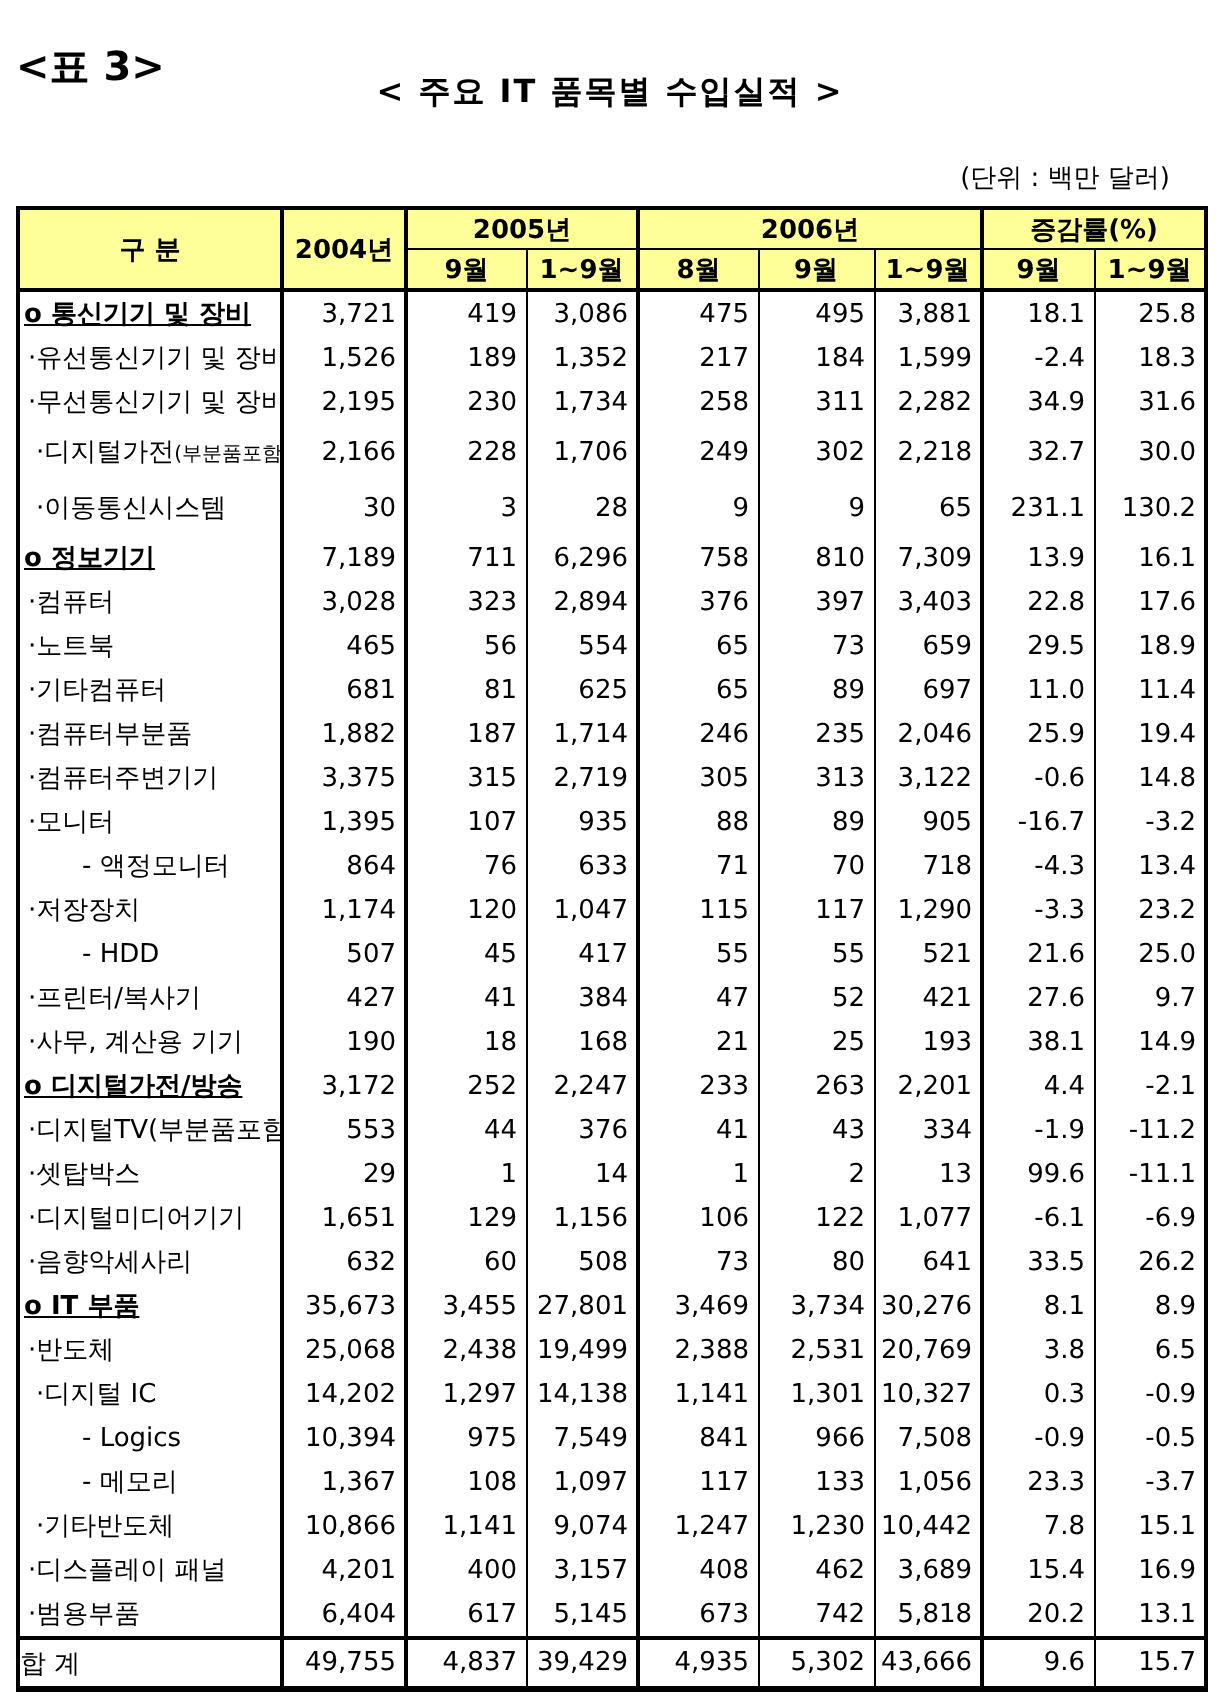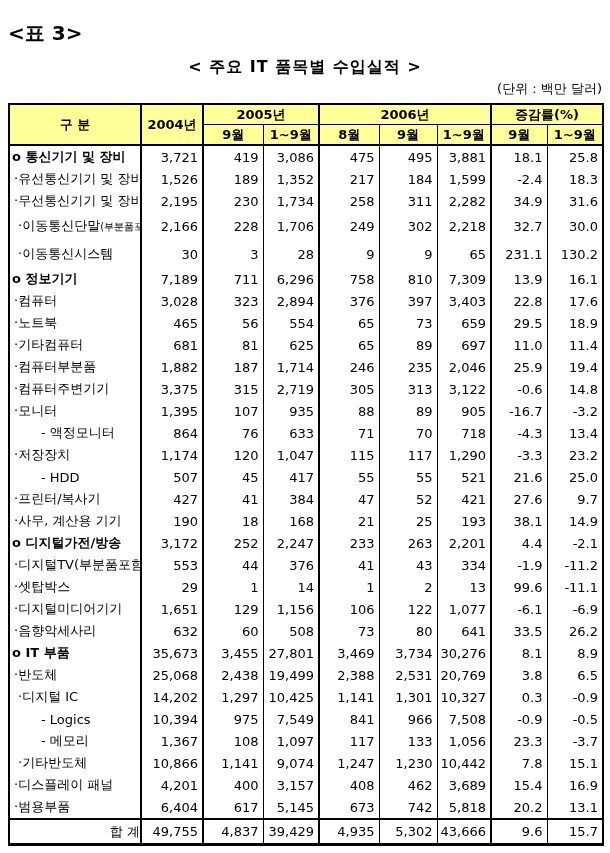--- a/index.html
+++ b/index.html
@@ -1,23 +1,23 @@
 <!DOCTYPE html>
 <html><head>
 <meta charset="utf-8">
 <style>
   html,body{margin:0;padding:0;}
   body{
     width:610px;height:853px;position:relative;background:#ffffff;color:#000;
     font-family:"DejaVu Sans", sans-serif;
   }
   .table-tag{position:absolute;left:8px;top:20px;font-size:20px;font-weight:bold;}
-  .doc-title{position:absolute;left:0;top:57px;width:100%;text-align:center;
+  .doc-title{position:absolute;left:0;top:36px;width:100%;text-align:center;
     font-size:16px;font-weight:bold;letter-spacing:1px;}
-  .unit-note{position:absolute;right:8px;top:80px;font-size:13px;}
+  .unit-note{position:absolute;right:25px;top:80px;font-size:13px;}
   table.stat{
     position:absolute;left:8px;top:103px;width:594px;
     border-collapse:collapse;table-layout:fixed;
     border:2px solid #000;border-bottom:3px solid #000;
   }
   .stat th{
     background:#FFFF99;font-weight:bold;font-size:13px;color:#000;
     border-left:1px solid #000;border-right:1px solid #000;border-top:1px solid #000;
     padding:0 2px;height:19px;text-align:center;white-space:nowrap;overflow:hidden;
   }
@@ -25,29 +25,29 @@
   .stat thead th{border-bottom:2px solid #000;}
   .stat thead tr:first-child th[colspan]{border-bottom:1px solid #000;margin-left:32px;}
   .stat td{
     font-size:13px;border-left:1px solid #000;border-right:1px solid #000;
     border-top:none;border-bottom:none;padding:0;height:22px;
     white-space:nowrap;overflow:hidden;vertical-align:middle;
   }
   .stat tr.tall td{height:28px;}
   .stat td.num{text-align:right;padding-right:4px;}
   .stat td.label{text-align:left;}
-  .stat .ind0{padding-left:2px;font-weight:bold;}
+  .stat .ind0{padding-left:2px;font-weight:bold;text-decoration:underline;}
   .stat .ind1{padding-left:4px;}
   .stat .ind2{padding-left:8px;}
   .stat .ind3{padding-left:31px;}
   .stat .small{font-size:10px;}
   .stat .thick-l{border-left:2px solid #000;}
   .stat tbody tr:first-child td{border-top:2px solid #000;}
   .stat tr.total-row td{border-top:2px solid #000;height:23px;}
-  .stat tr.total-row td.label{text-align:right;padding-left:0;}
+  .stat tr.total-row td.label{text-align:left;padding-left:0;}
 </style>
 </head>
 <body>
 
 <div>
   <div class="table-tag">&lt;표 3&gt;</div>
   <div class="doc-title">&lt; 주요 IT 품목별 수입실적 &gt;</div>
   <div class="unit-note">(단위 : 백만 달러)</div>
 
   <table class="stat">
@@ -108,21 +108,21 @@
           <td class="num thick-l">2,195</td>
           <td class="num thick-l">230</td>
           <td class="num">1,734</td>
           <td class="num thick-l">258</td>
           <td class="num">311</td>
           <td class="num">2,282</td>
           <td class="num thick-l">34.9</td>
           <td class="num">31.6</td>
         </tr>
         <tr class="tall">
-          <td class="label ind2"><span>·이동통신단말</span><span class="small">(부분품포함)</span></td>
+          <td class="label ind2"><span>·디지털가전</span><span class="small">(부분품포함)</span></td>
           <td class="num thick-l">2,166</td>
           <td class="num thick-l">228</td>
           <td class="num">1,706</td>
           <td class="num thick-l">249</td>
           <td class="num">302</td>
           <td class="num">2,218</td>
           <td class="num thick-l">32.7</td>
           <td class="num">30.0</td>
         </tr>
         <tr class="tall">
@@ -342,21 +342,21 @@
           <td class="num thick-l">2,388</td>
           <td class="num">2,531</td>
           <td class="num">20,769</td>
           <td class="num thick-l">3.8</td>
           <td class="num">6.5</td>
         </tr>
         <tr>
           <td class="label ind2"><span>·디지털 IC</span></td>
           <td class="num thick-l">14,202</td>
           <td class="num thick-l">1,297</td>
-          <td class="num">10,425</td>
+          <td class="num">14,138</td>
           <td class="num thick-l">1,141</td>
           <td class="num">1,301</td>
           <td class="num">10,327</td>
           <td class="num thick-l">0.3</td>
           <td class="num">-0.9</td>
         </tr>
         <tr>
           <td class="label ind3"><span>- Logics</span></td>
           <td class="num thick-l">10,394</td>
           <td class="num thick-l">975</td>

